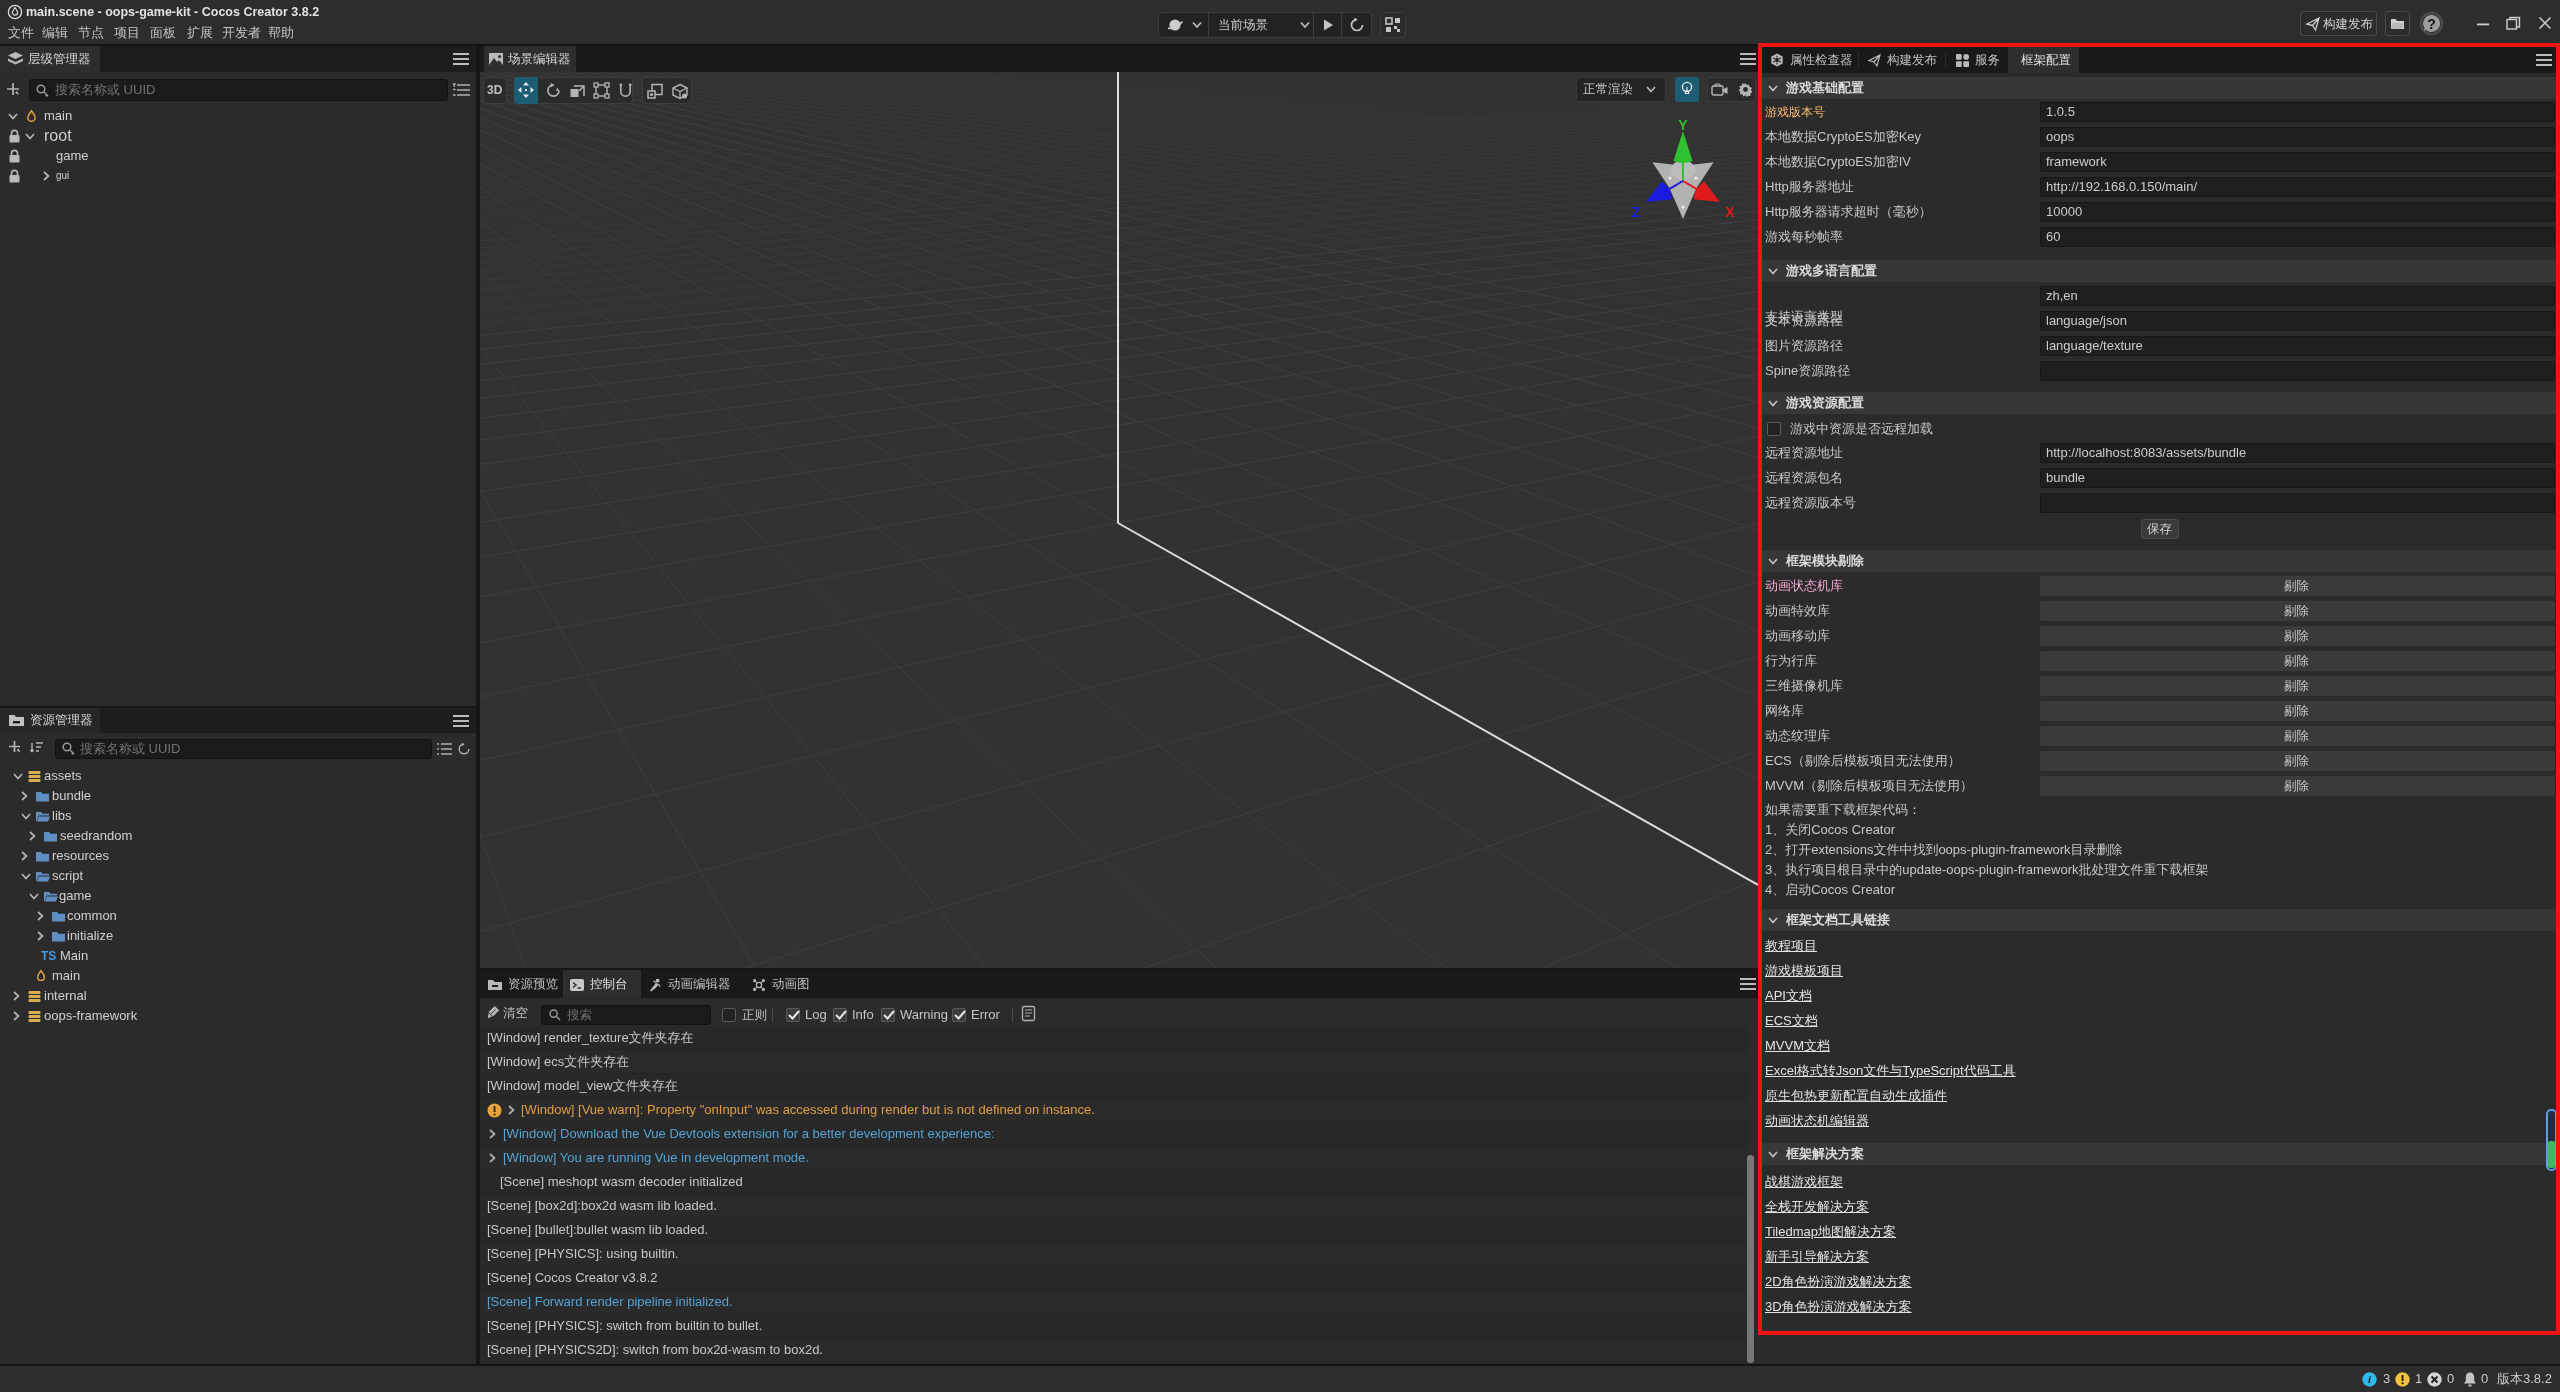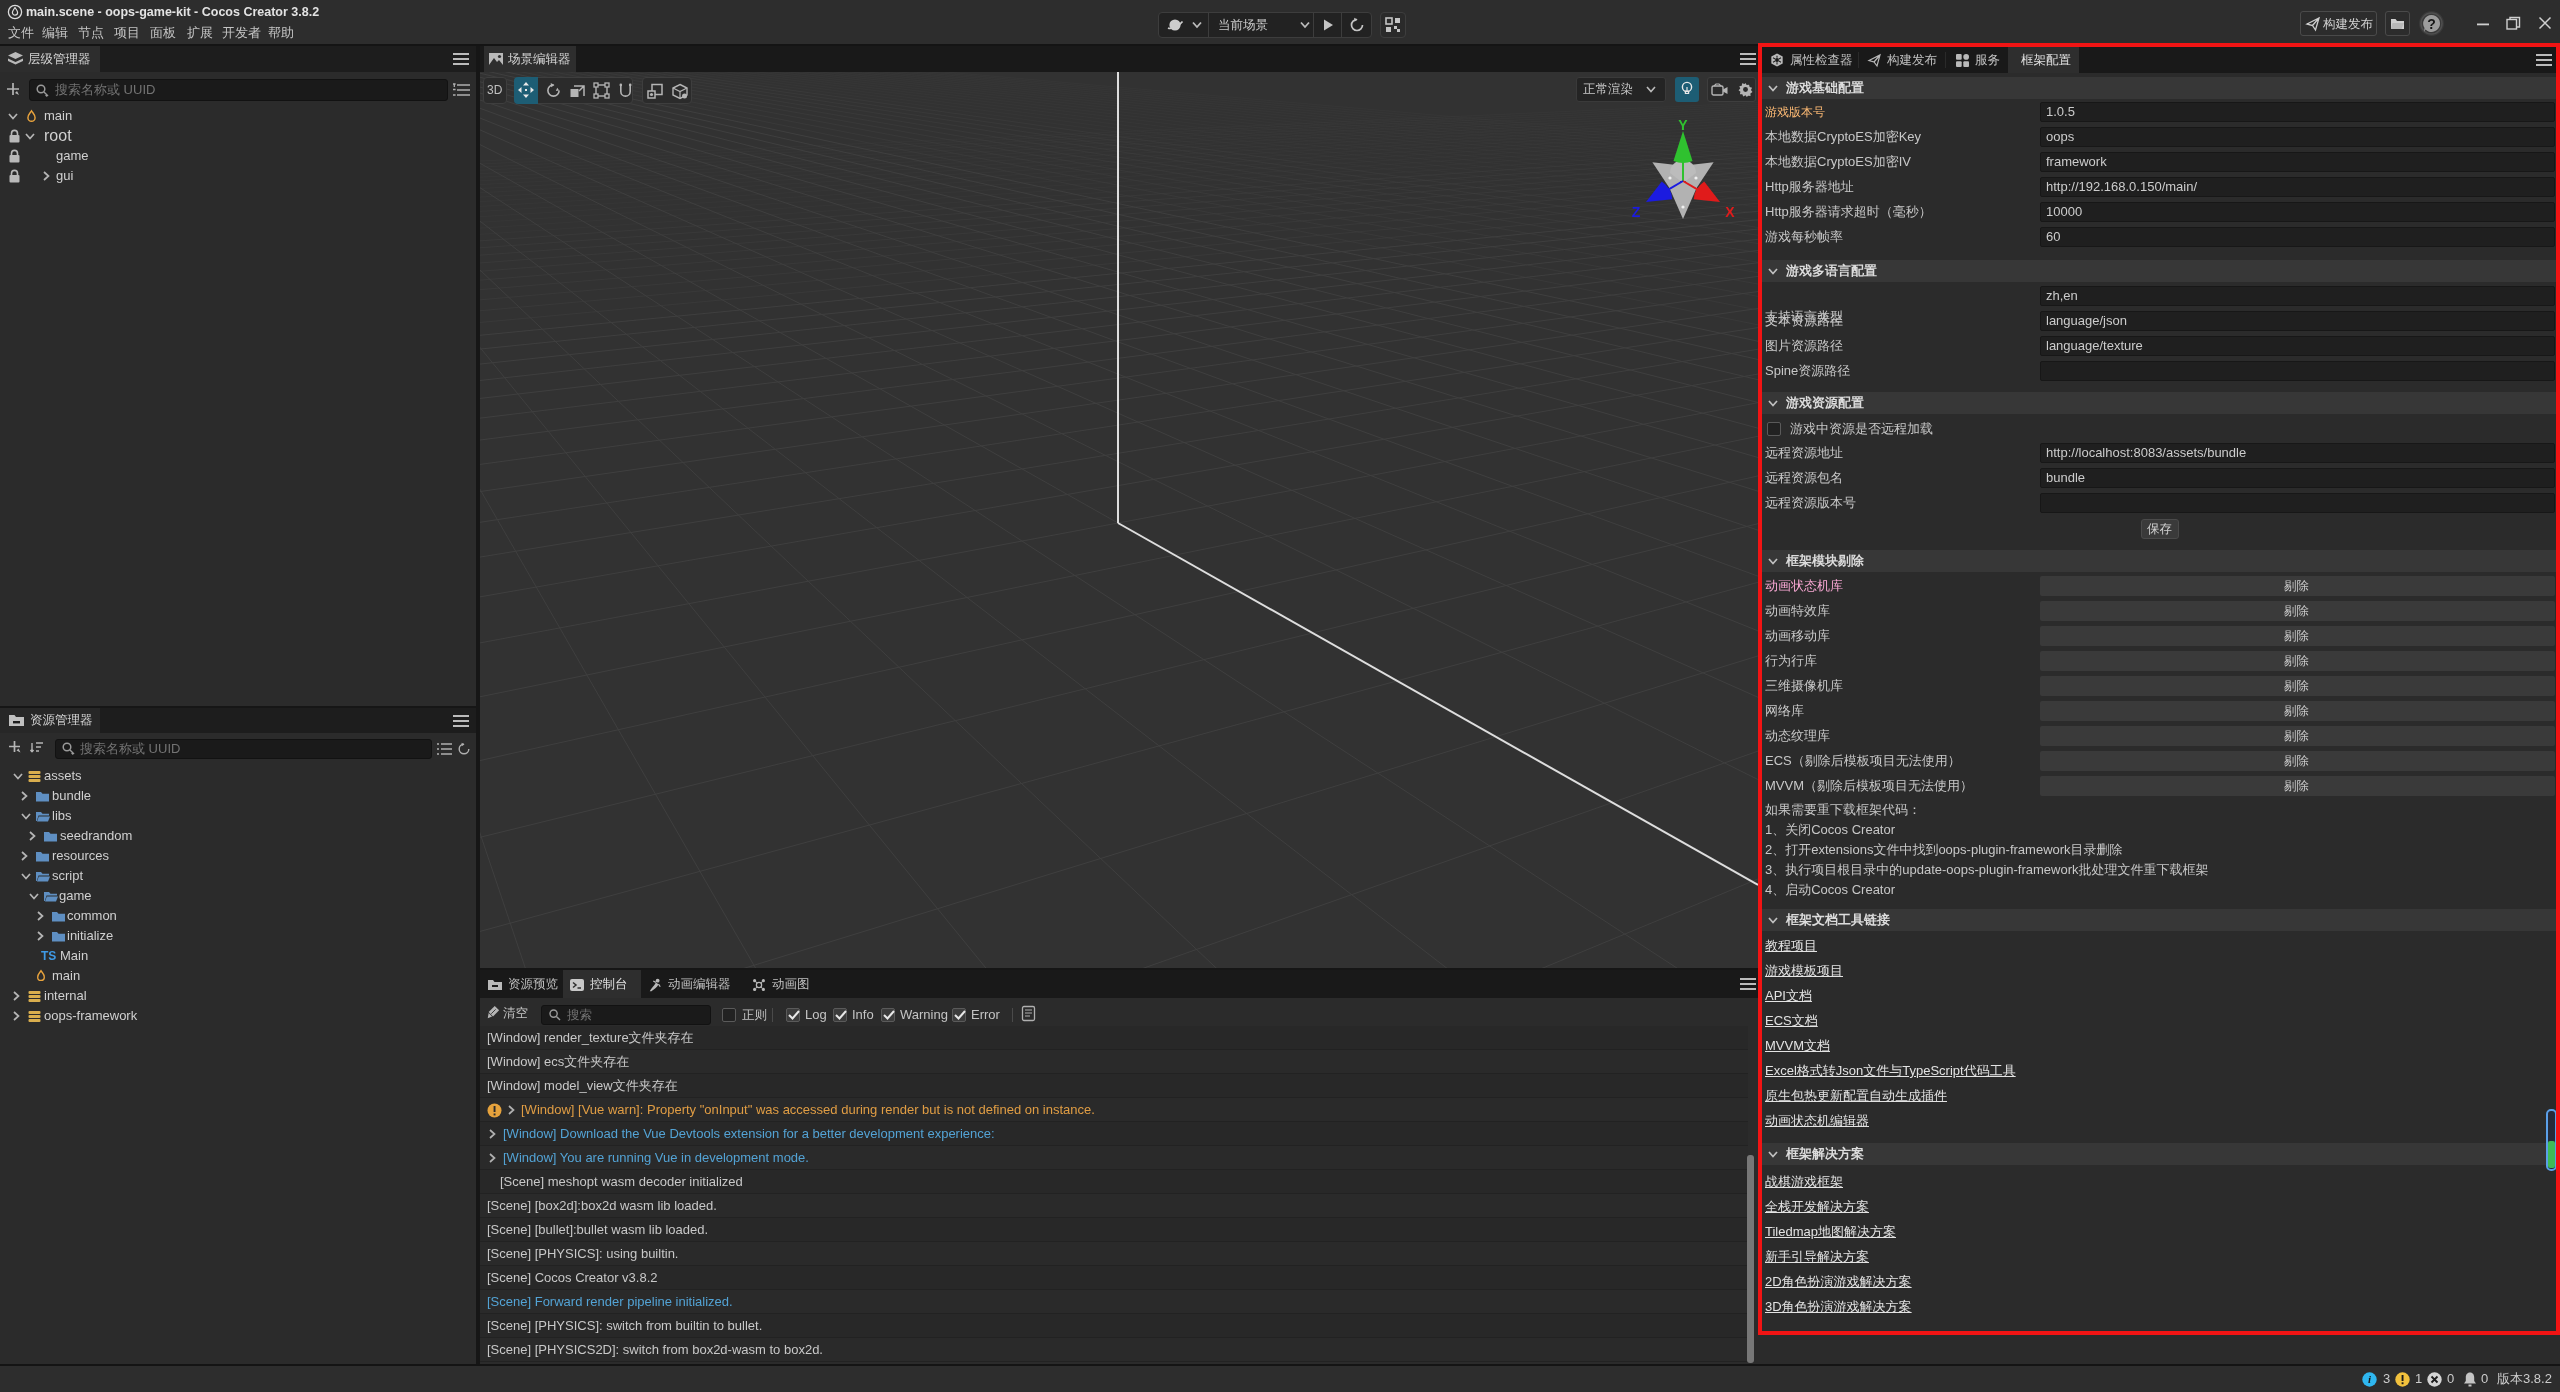--- a/index.html
+++ b/index.html
@@ -124,21 +124,21 @@
     <path d="M2.5 5 L2.5 3.4 A3 3 0 0 1 8.5 3.4 L8.5 5" stroke="#b9b9b9" stroke-width="1.6" fill="none"></path>
   </svg>
 <div style="left:56px;top:147px;height:18px;line-height:18px;font-size:13px;color:#d0d0d0;font-weight:normal;white-space:nowrap;">game</div>
 <svg width="11" height="13" style="left:9px;top:170px">
     <rect x="0.5" y="5" width="10" height="7.5" rx="1" fill="#b9b9b9"></rect>
     <path d="M2.5 5 L2.5 3.4 A3 3 0 0 1 8.5 3.4 L8.5 5" stroke="#b9b9b9" stroke-width="1.6" fill="none"></path>
   </svg>
 <svg width="7" height="10" style="left:43px;top:171px">
     <path d="M1 1 L5.5 5 L1 9" stroke="#b5b5b5" stroke-width="1.7" fill="none"></path>
   </svg>
-<div style="left:56px;top:167px;height:18px;line-height:18px;font-size:13px;color:#d0d0d0;font-weight:normal;white-space:nowrap;">gui</div>
+<div style="left:56px;top:167px;height:18px;line-height:18px;font-size:10px;color:#d0d0d0;font-weight:normal;white-space:nowrap;">gui</div>
 <div style="left:0px;top:706px;width:476px;height:2px;background:#161616;"></div>
 <div style="left:0px;top:708px;width:476px;height:658px;background:#2b2b2b;"></div>
 <div style="left:0px;top:708px;width:476px;height:25px;background:#1d1d1d;"></div>
 <div style="left:0px;top:708px;width:100px;height:25px;background:#272727;"></div>
 <svg width="15" height="12" style="left:9px;top:714px">
     <path d="M0 1 L5.5 1 L7 3 L15 3 L15 12 L0 12 Z" fill="#c0c0c0"></path>
     <rect x="4" y="7" width="7" height="2.4" fill="#1d1d1d"></rect>
   </svg>
 <div style="left:30px;top:711px;height:18px;line-height:18px;font-size:12.5px;color:#d5d5d5;font-weight:normal;white-space:nowrap;">资源管理器</div>
 <svg width="16" height="12" style="left:453px;top:715px">
@@ -397,21 +397,21 @@
 <path d="M60 10 L69.5 40 Q60 44 50.5 40 Z" fill="#2fc12f"></path>
 <text x="60" y="9" fill="#2fc12f" font-size="14" font-weight="bold" text-anchor="middle" font-family="Liberation Sans">Y</text>
 <line x1="60" y1="60" x2="76" y2="69.4" stroke="#e01b1b" stroke-width="2"></line>
 <path d="M97 81 L81.2 60.6 Q70.8 68.2 70.8 78.2 Z" fill="#e01b1b"></path>
 <text x="107" y="96" fill="#e01b1b" font-size="14" font-weight="bold" text-anchor="middle" font-family="Liberation Sans">X</text>
 <line x1="60" y1="60" x2="44" y2="69.4" stroke="#1b1be0" stroke-width="2"></line>
 <path d="M23 81 L38.8 60.6 Q49.2 68.2 49.2 78.2 Z" fill="#1b1be0"></path>
 <text x="13" y="96" fill="#1b1be0" font-size="14" font-weight="bold" text-anchor="middle" font-family="Liberation Sans">Z</text>
 </svg>
 <div style="left:483px;top:77px;width:24px;height:27px;background:#2b2b2b;border:1px solid #3e3e3e;border-radius:4px;"></div>
-<div style="left:487px;top:81px;height:18px;line-height:18px;font-size:12px;color:#c0c0c0;font-weight:normal;white-space:nowrap;">3D</div>
+<div style="left:487px;top:81px;height:18px;line-height:18px;font-size:12px;color:#c0c0c0;font-weight:bold;white-space:nowrap;">3D</div>
 <div style="left:514px;top:77px;width:119px;height:27px;background:#2b2b2b;border:1px solid #3e3e3e;border-radius:4px;"></div>
 <div style="left:514px;top:77px;width:24px;height:27px;background:#1d5d74;border-radius:4px 0 0 4px;"></div>
 <svg width="16" height="16" style="left:518px;top:82px" viewBox="0 0 16 16">
     <path d="M8 0 L11 3.5 L5 3.5 Z M8 16 L11 12.5 L5 12.5 Z M0 8 L3.5 5 L3.5 11 Z M16 8 L12.5 5 L12.5 11 Z M7 7 h2 v2 h-2 Z" fill="#e8e8e8"></path>
   </svg>
 <svg width="15" height="15" style="left:546px;top:83px" viewBox="0 0 16 16">
     <path d="M14 8 A6 6 0 1 1 8 2" stroke="#b5b5b5" stroke-width="1.7" fill="none"></path>
     <path d="M5 0 L9 2 L5.5 4.5 Z" fill="#b5b5b5"></path>
     <path d="M14 8 L12 5 L10.5 8.5 Z" fill="#b5b5b5"></path>
   </svg>

